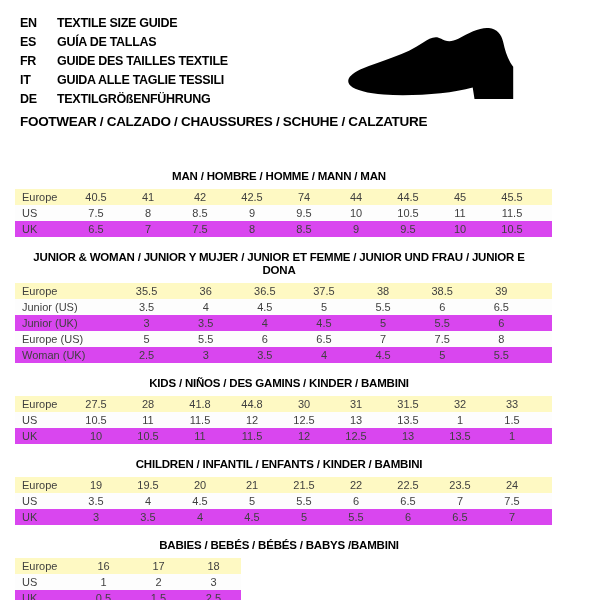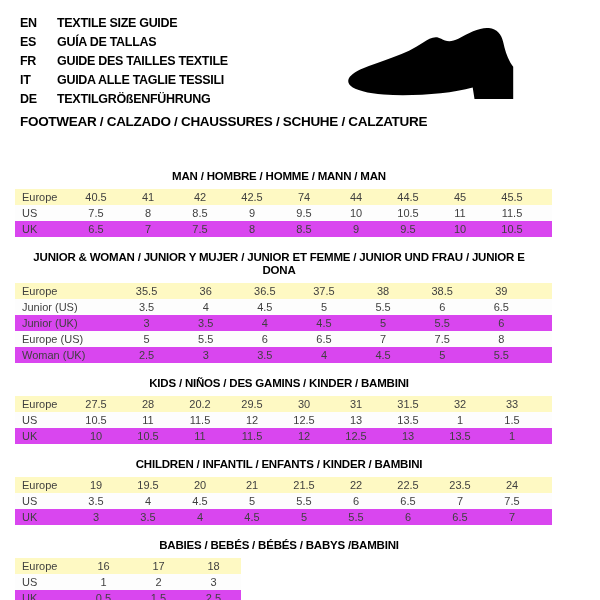--- a/index.html
+++ b/index.html
@@ -212,22 +212,22 @@
     </section>
 
     <section>
       <h2>KIDS / NIÑOS / DES GAMINS / KINDER / BAMBINI</h2>
       <table class="t10">
           <tbody>
             <tr>
               <td class="lbl">Europe</td>
               <td>27.5</td>
               <td>28</td>
-              <td>20.2</td>
-              <td>29.5</td>
+              <td>41.8</td>
+              <td>44.8</td>
               <td>30</td>
               <td>31</td>
               <td>31.5</td>
               <td>32</td>
               <td>33</td>
               <td>33.5</td>
             </tr>
             <tr>
               <td class="lbl">US</td>
               <td>10.5</td>

